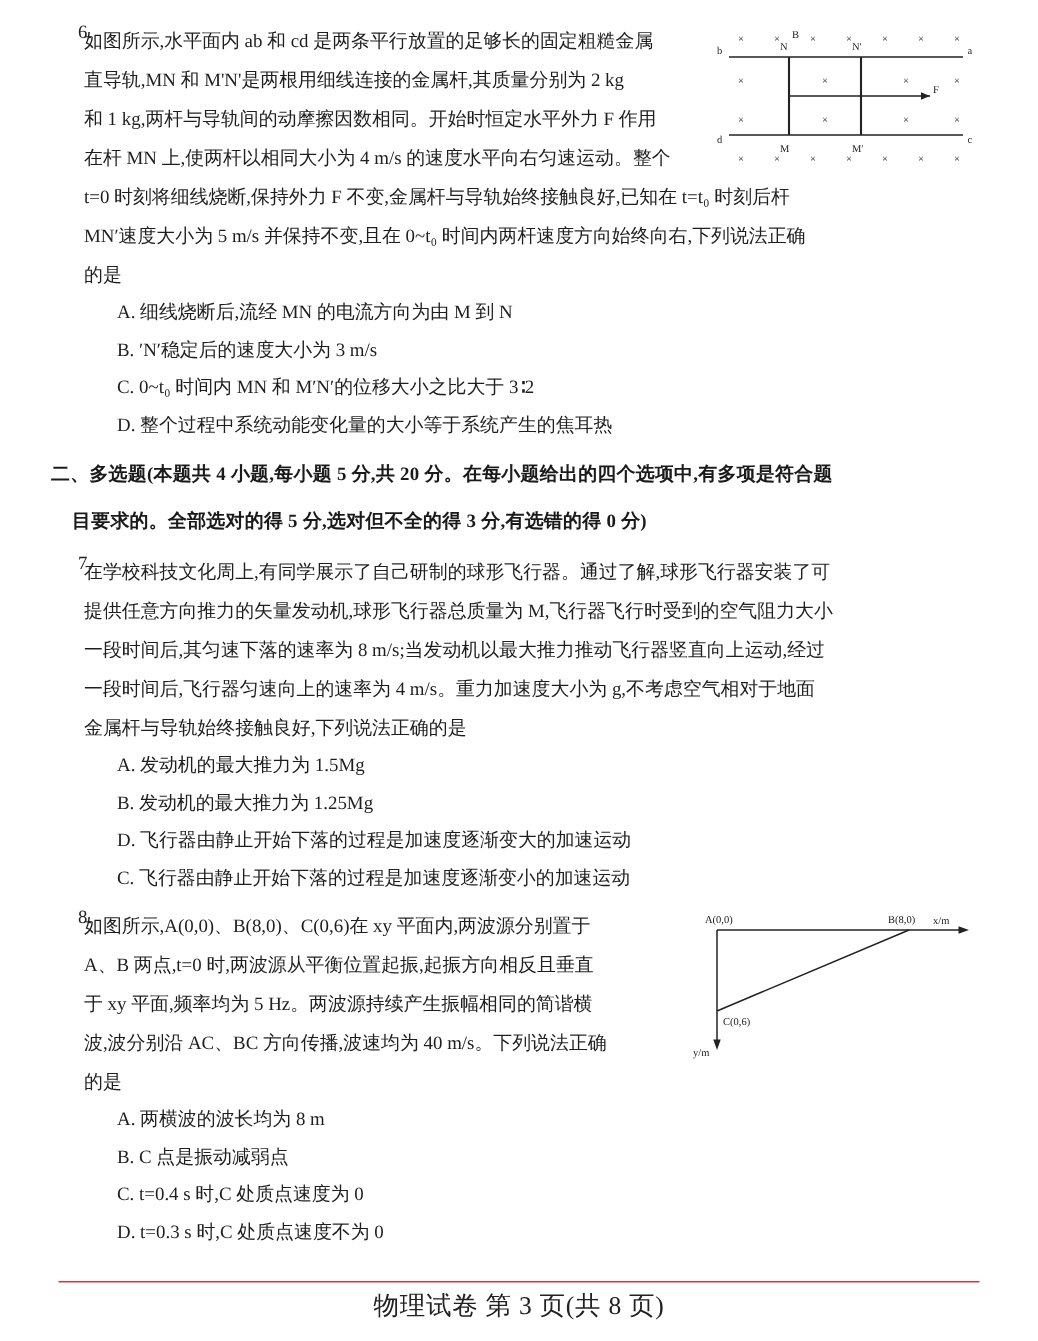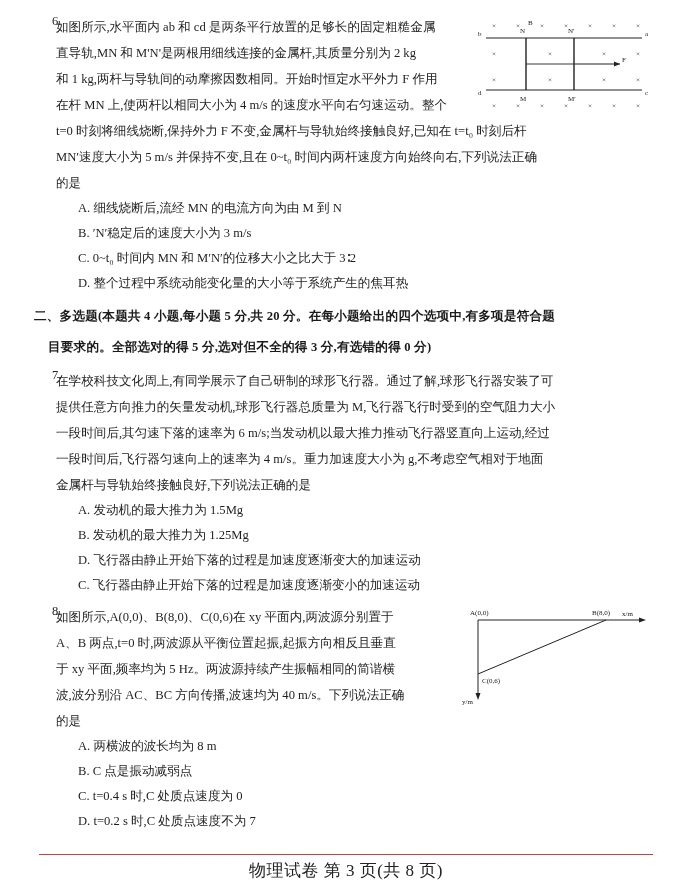--- a/index.html
+++ b/index.html
@@ -181,21 +181,21 @@
   <div class="block" style="margin-top:8px;">
     <p class="section-head">二、多选题(本题共 4 小题,每小题 5 分,共 20 分。在每小题给出的四个选项中,有多项是符合题</p>
     <p class="section-head" style="margin-left:14px;">目要求的。全部选对的得 5 分,选对但不全的得 3 分,有选错的得 0 分)</p>
   </div>
 
   <div class="block" id="q7" style="position:relative;padding-left:22px;margin-top:8px;">
     <div class="qnum">7.</div>
 
     <p class="para">在学校科技文化周上,有同学展示了自己研制的球形飞行器。通过了解,球形飞行器安装了可</p>
     <p class="para">提供任意方向推力的矢量发动机,球形飞行器总质量为 M,飞行器飞行时受到的空气阻力大小</p>
-    <p class="para">一段时间后,其匀速下落的速率为 6 m/s;当发动机以最大推力推动飞行器竖直向上运动,经过</p>
+    <p class="para">一段时间后,其匀速下落的速率为 8 m/s;当发动机以最大推力推动飞行器竖直向上运动,经过</p>
     <p class="para">一段时间后,飞行器匀速向上的速率为 4 m/s。重力加速度大小为 g,不考虑空气相对于地面</p>
     <p class="para">金属杆与导轨始终接触良好,下列说法正确的是</p>
 
     <p class="opt">A. 发动机的最大推力为 1.5Mg</p>
     <p class="opt">B. 发动机的最大推力为 1.25Mg</p>
     <p class="opt">D. 飞行器由静止开始下落的过程是加速度逐渐变大的加速运动</p>
     <p class="opt">C. 飞行器由静止开始下落的过程是加速度逐渐变小的加速运动</p>
   </div>
 
   <div class="block" id="q8" style="margin-top:6px;">
@@ -222,21 +222,21 @@
 
     <p class="para wrap1">如图所示,A(0,0)、B(8,0)、C(0,6)在 xy 平面内,两波源分别置于</p>
     <p class="para wrap1">A、B 两点,t=0 时,两波源从平衡位置起振,起振方向相反且垂直</p>
     <p class="para wrap1">于 xy 平面,频率均为 5 Hz。两波源持续产生振幅相同的简谐横</p>
     <p class="para wrap1">波,波分别沿 AC、BC 方向传播,波速均为 40 m/s。下列说法正确</p>
     <p class="para">的是</p>
 
     <p class="opt">A. 两横波的波长均为 8 m</p>
     <p class="opt">B. C 点是振动减弱点</p>
     <p class="opt">C. t=0.4 s 时,C 处质点速度为 0</p>
-    <p class="opt">D. t=0.2 s 时,C 处质点速度不为 7</p>
+    <p class="opt">D. t=0.3 s 时,C 处质点速度不为 0</p>
   </div>
 
   <div class="footer">
     <div class="rule"></div>
     <div class="footer-text">物理试卷  第 3 页(共 8 页)</div>
   </div>
 
 </div>
 
 </body></html>

